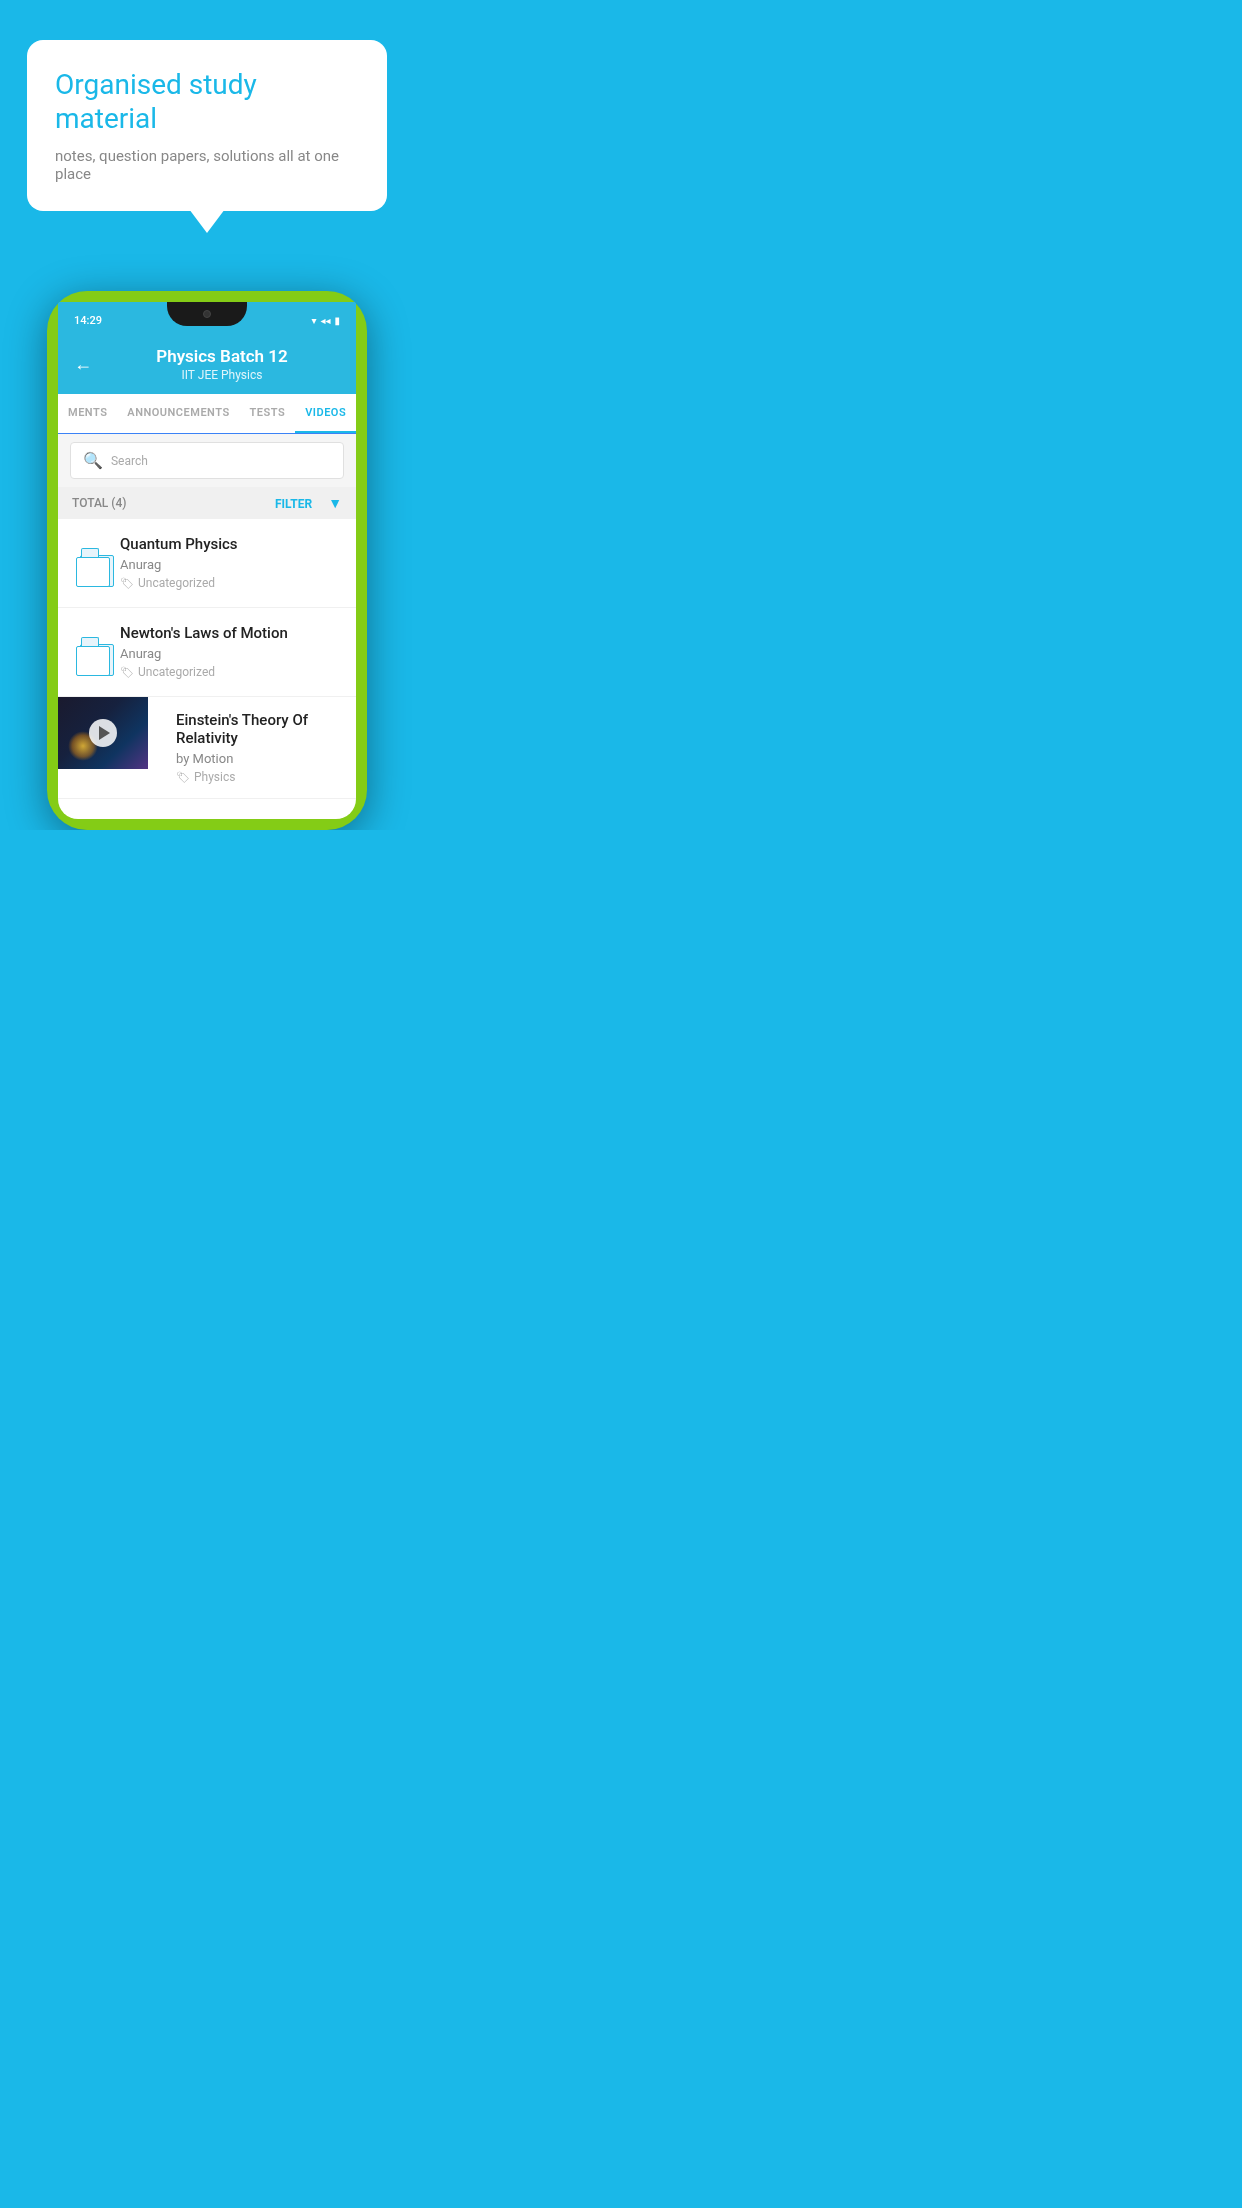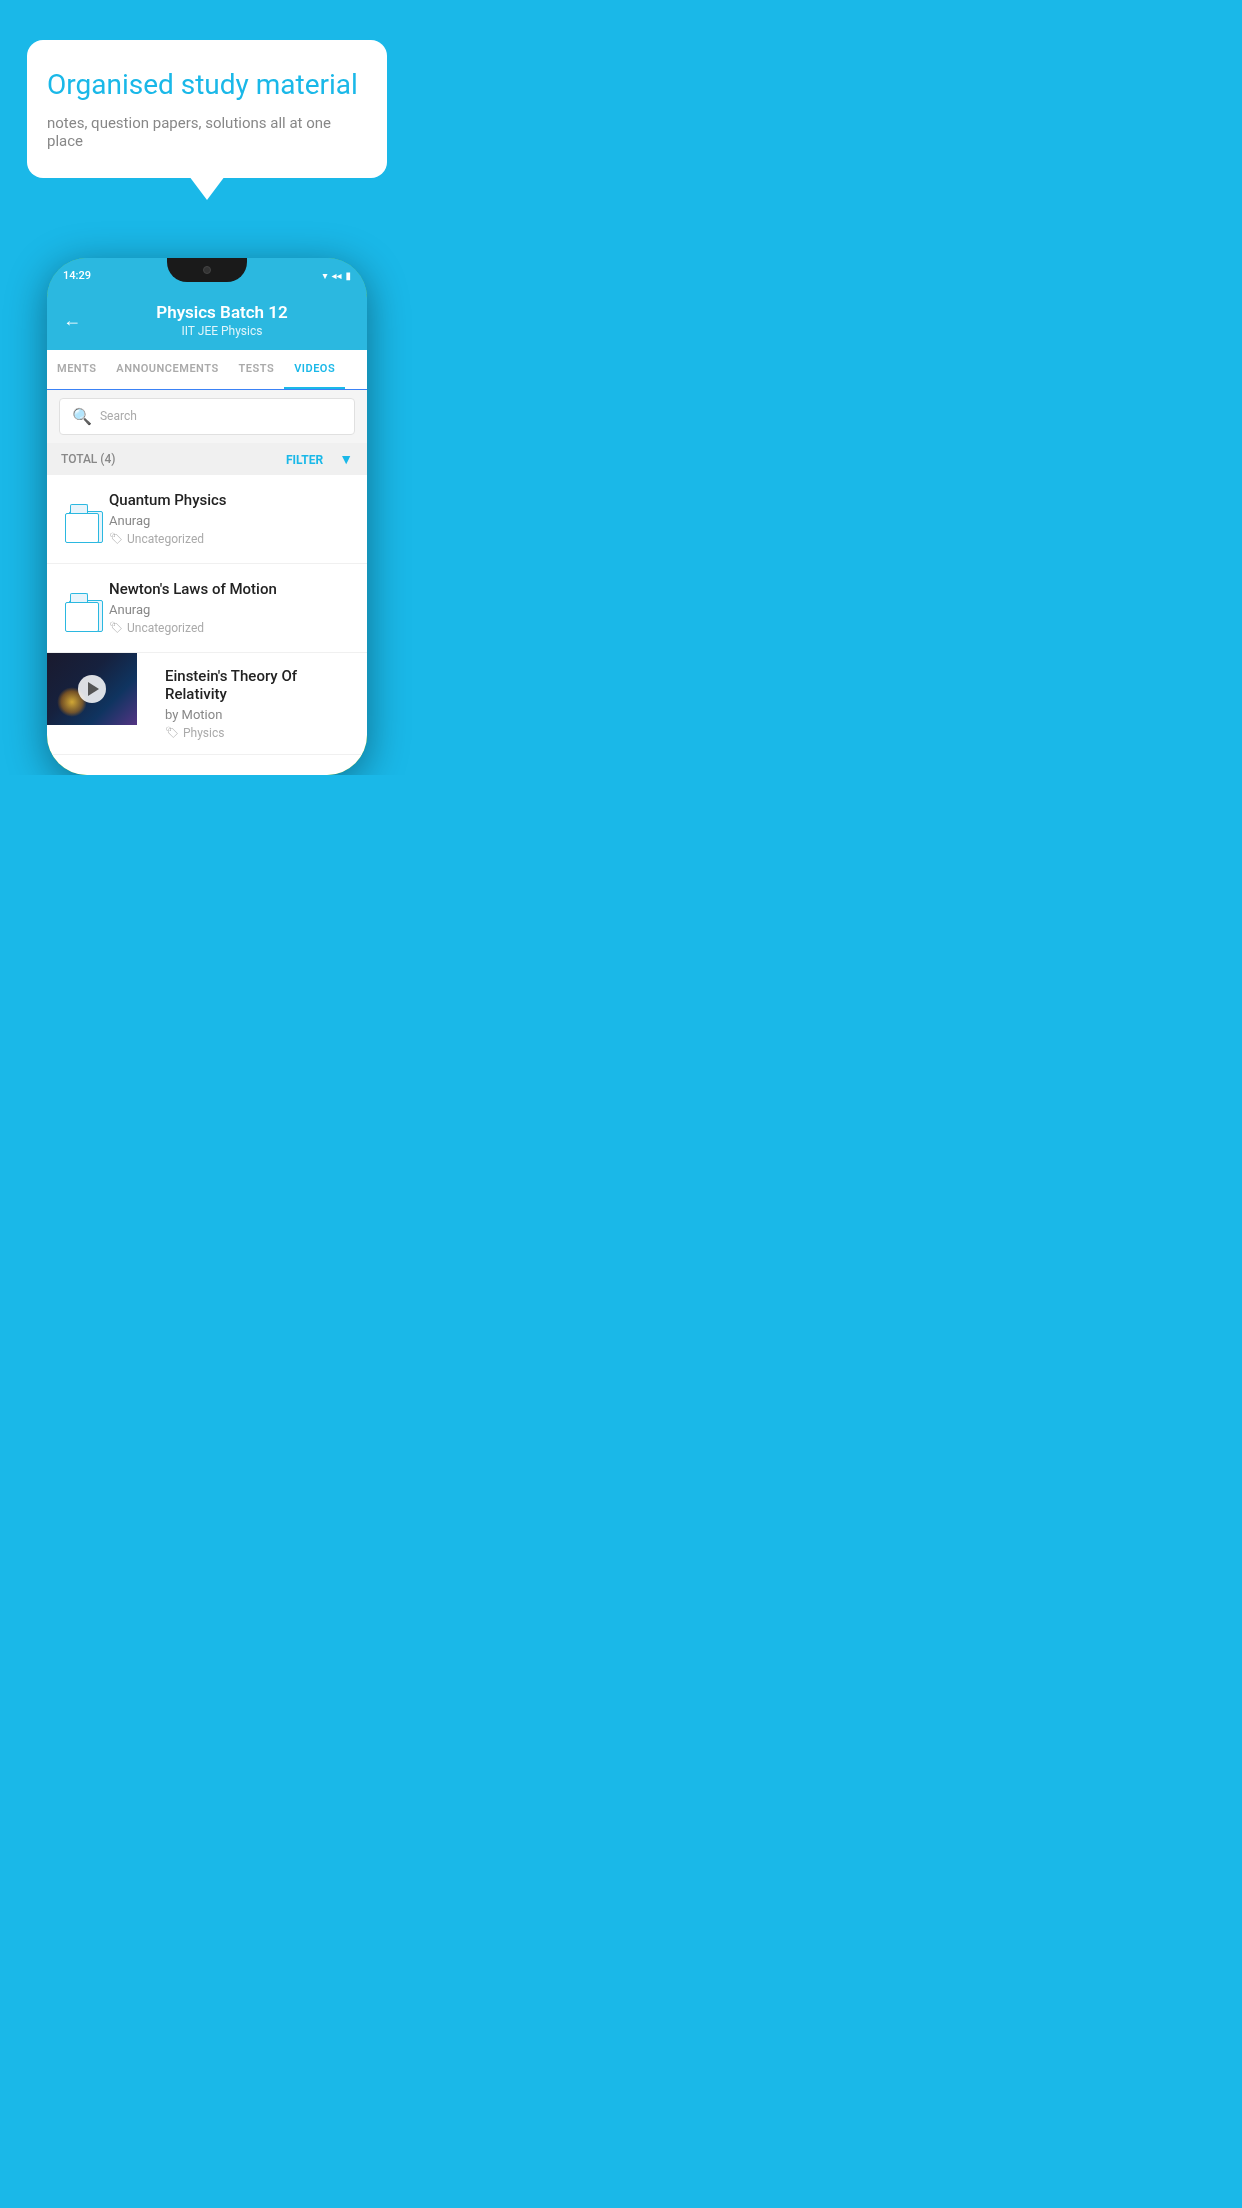--- a/index.html
+++ b/index.html
@@ -17,21 +17,21 @@
     .promo-section {
       padding: 40px 20px 60px 20px;
       display: flex;
       flex-direction: column;
       align-items: center;
     }
 
     .speech-bubble {
       background: white;
       border-radius: 16px;
-      padding: 28px 20px;
+      padding: 28px 28px;
       position: relative;
       width: 100%;
       max-width: 360px;
     }
 
     .speech-bubble::after {
       content: '';
       position: absolute;
       bottom: -22px;
       left: 50%;
@@ -61,21 +61,21 @@
     .phone-wrapper {
       display: flex;
       justify-content: center;
       padding: 20px 0 0 0;
     }
 
     .phone {
       width: 320px;
       background: #84cc16;
       border-radius: 40px;
-      padding: 0;
+      padding: 11px;
       position: relative;
       box-shadow: 0 8px 40px rgba(0,0,0,0.4);
       overflow: hidden;
     }
 
     
     .phone-top-bar {
       background: #2bb8e0;
       height: 36px;
       display: flex;

